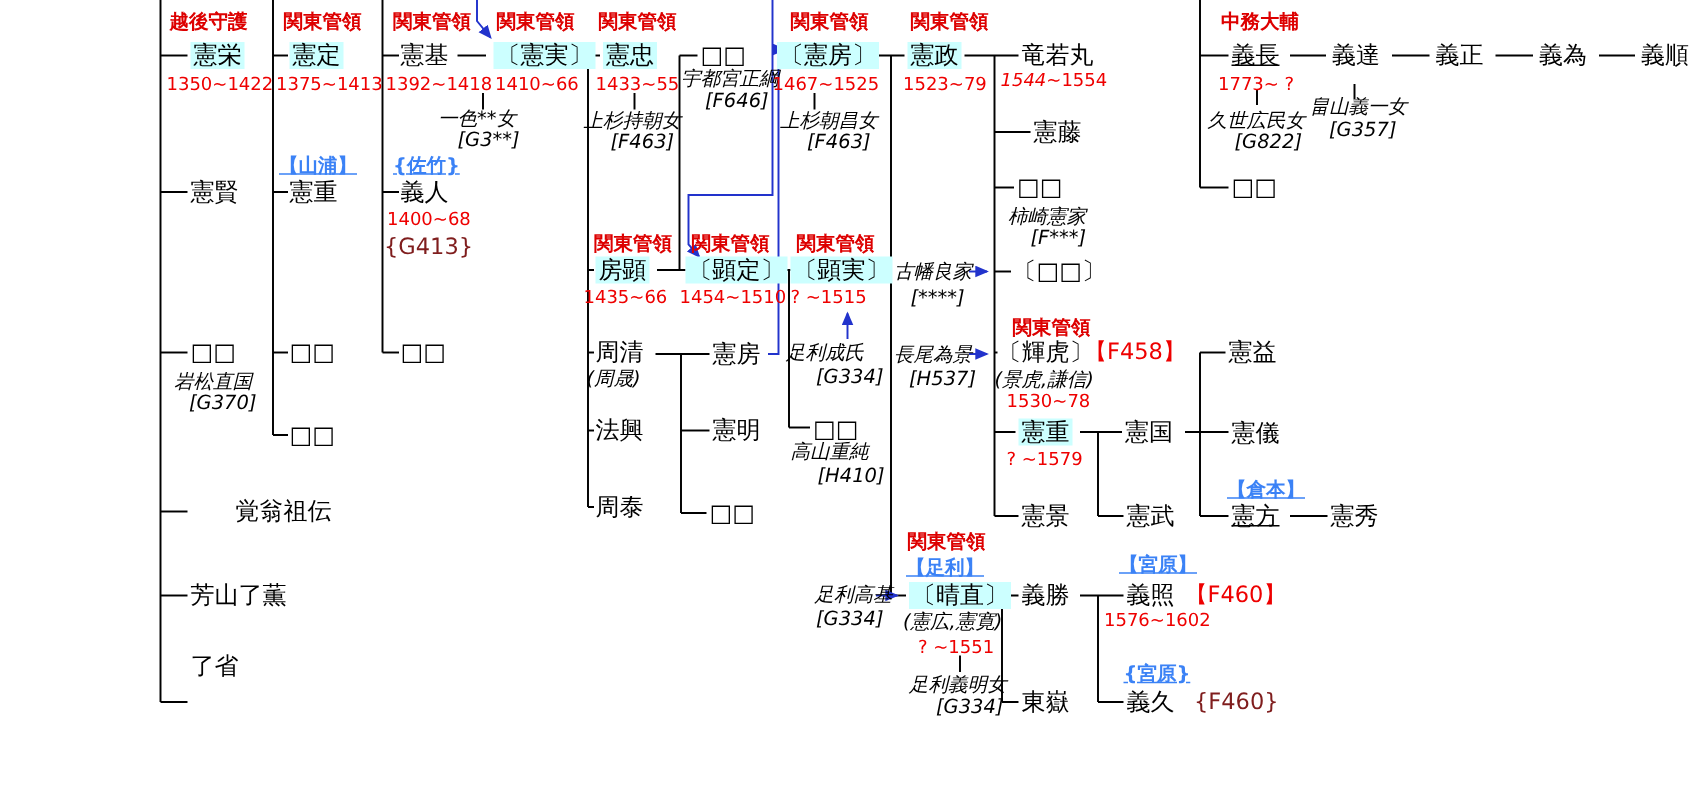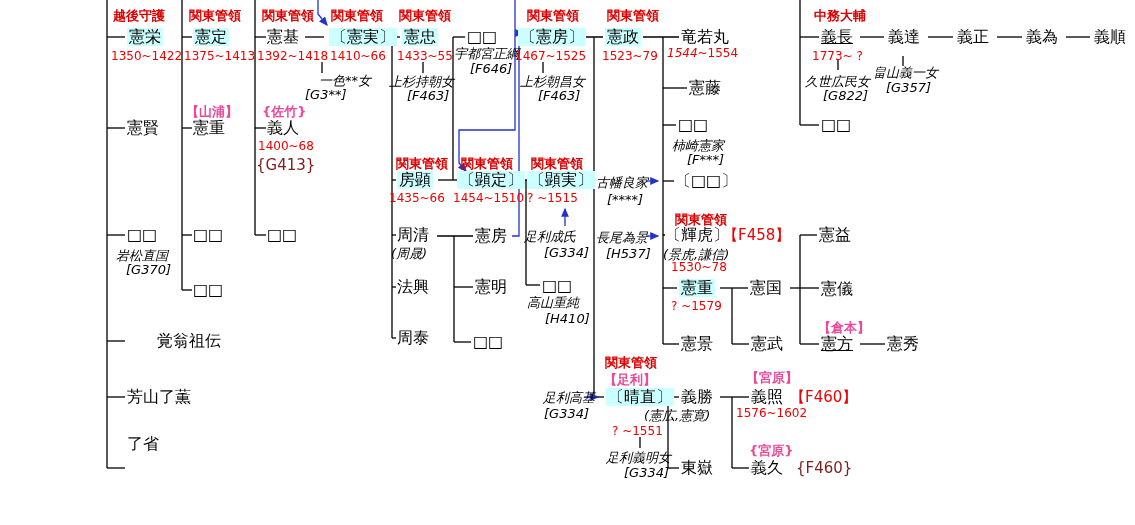--- a/index.html
+++ b/index.html
@@ -5,21 +5,21 @@
   html,body{margin:0;padding:0;background:#fff;}
   #stage{position:relative;width:1135px;height:525px;background:#fff;overflow:hidden;
          font-family:"DejaVu Sans",sans-serif;}
   #wires{position:absolute;left:0;top:0;}
   .lbl{position:absolute;transform:translateY(-50%);white-space:nowrap;line-height:1;color:#000;}
   .name{font-size:16px;}
   .hl{background:#ccffff;padding:1px 2px;}
   .title{font-size:13px;font-weight:bold;color:#dd0000;}
   .years{font-size:12px;color:#ee0000;}
   .sub{font-size:13px;font-style:italic;}
-  .blue{font-size:13px;font-weight:bold;color:#ec4899;}
+  .blue{font-size:13px;font-weight:bold;color:#3b82f6;text-decoration:underline;}
   .blue15{font-size:15px;color:#7f1d1d;}
   .redref{font-size:15px;color:#ee0000;}
   .it{font-style:italic;}
 </style>
 </head>
 <body>
 
 <div id="stage">
   <svg id="wires" width="1135" height="525" viewBox="0 0 1135 525">
     <defs>
@@ -116,21 +116,21 @@
       <span class="lbl years" style="left: 111px; top: 56px;">1350~1422</span>
       <span class="lbl title" style="left: 189px; top: 15px;">関東管領</span>
       <span class="lbl name hl" style="left: 193px; top: 37px;">憲定</span>
       <span class="lbl years" style="left: 184px; top: 56px;">1375~1413</span>
       <span class="lbl title" style="left: 262px; top: 15px;">関東管領</span>
       <span class="lbl name" style="left: 267px; top: 37px;">憲基</span>
       <span class="lbl years" style="left: 257px; top: 56px;">1392~1418</span>
       <span class="lbl title" style="left: 331px; top: 15px;">関東管領</span>
       <span class="lbl name hl" style="left: 329px; top: 37px;">〔憲実〕</span>
       <span class="lbl years" style="left: 330px; top: 56px;">1410~66</span>
-      <span class="lbl sub" style="left: 292px; top: 80px; margin-left: 27px;">一色**女</span>
+      <span class="lbl sub" style="left: 292px; top: 80px;">一色**女</span>
       <span class="lbl sub" style="left: 305px; top: 94px;">[G3**]</span>
       <span class="lbl title" style="left: 399px; top: 15px;">関東管領</span>
       <span class="lbl name hl" style="left: 402px; top: 37px;">憲忠</span>
       <span class="lbl years" style="left: 397px; top: 56px;">1433~55</span>
       <span class="lbl sub" style="left: 389px; top: 81px;">上杉持朝女</span>
       <span class="lbl sub" style="left: 407px; top: 95px;">[F463]</span>
       <span class="lbl name" style="left: 467px; top: 37px;">□□</span>
       <span class="lbl sub" style="left: 454px; top: 53px;">宇都宮正綱</span>
       <span class="lbl sub" style="left: 470px; top: 68px;">[F646]</span>
       <span class="lbl title" style="left: 527px; top: 15px;">関東管領</span>
@@ -212,21 +212,21 @@
       <span class="lbl name" style="left: 751px; top: 344px;">憲武</span>
       <span class="lbl name" style="left: 819px; top: 235px;">憲益</span>
       <span class="lbl name" style="left: 821px; top: 289px;">憲儀</span>
       <span class="lbl blue" style="left: 818px; top: 327px;">【倉本】</span>
       <span class="lbl name" style="left: 821px; top: 344px; text-decoration: underline;">憲方</span>
       <span class="lbl name" style="left: 887px; top: 344px;">憲秀</span>
       <span class="lbl name" style="left: 821px; top: 125px;">□□</span>
       <span class="lbl title" style="left: 605px; top: 362px;">関東管領</span>
       <span class="lbl blue" style="left: 604px; top: 379px;">【足利】</span>
       <span class="lbl name hl" style="left: 606px; top: 397px;">〔晴直〕</span>
-      <span class="lbl sub" style="left: 602px; top: 415px; margin-left: 42px;">(憲広,憲寛)</span>
+      <span class="lbl sub" style="left: 602px; top: 415px;">(憲広,憲寛)</span>
       <span class="lbl years" style="left: 612px; top: 431px;">? ~1551</span>
       <span class="lbl sub" style="left: 606px; top: 457px;">足利義明女</span>
       <span class="lbl sub" style="left: 624px; top: 472px;">[G334]</span>
       <span class="lbl sub" style="left: 523px; top: 397px; margin-left: 20px;">足利高基</span>
       <span class="lbl sub" style="left: 544px; top: 413px;">[G334]</span>
       <span class="lbl name" style="left: 681px; top: 397px;">義勝</span>
       <span class="lbl name" style="left: 681px; top: 468px;">東嶽</span>
       <span class="lbl blue" style="left: 746px; top: 377px;">【宮原】</span>
       <span class="lbl name" style="left: 751px; top: 397px;">義照</span>
       <span class="lbl redref" style="left: 790px; top: 397px;">【F460】</span>

